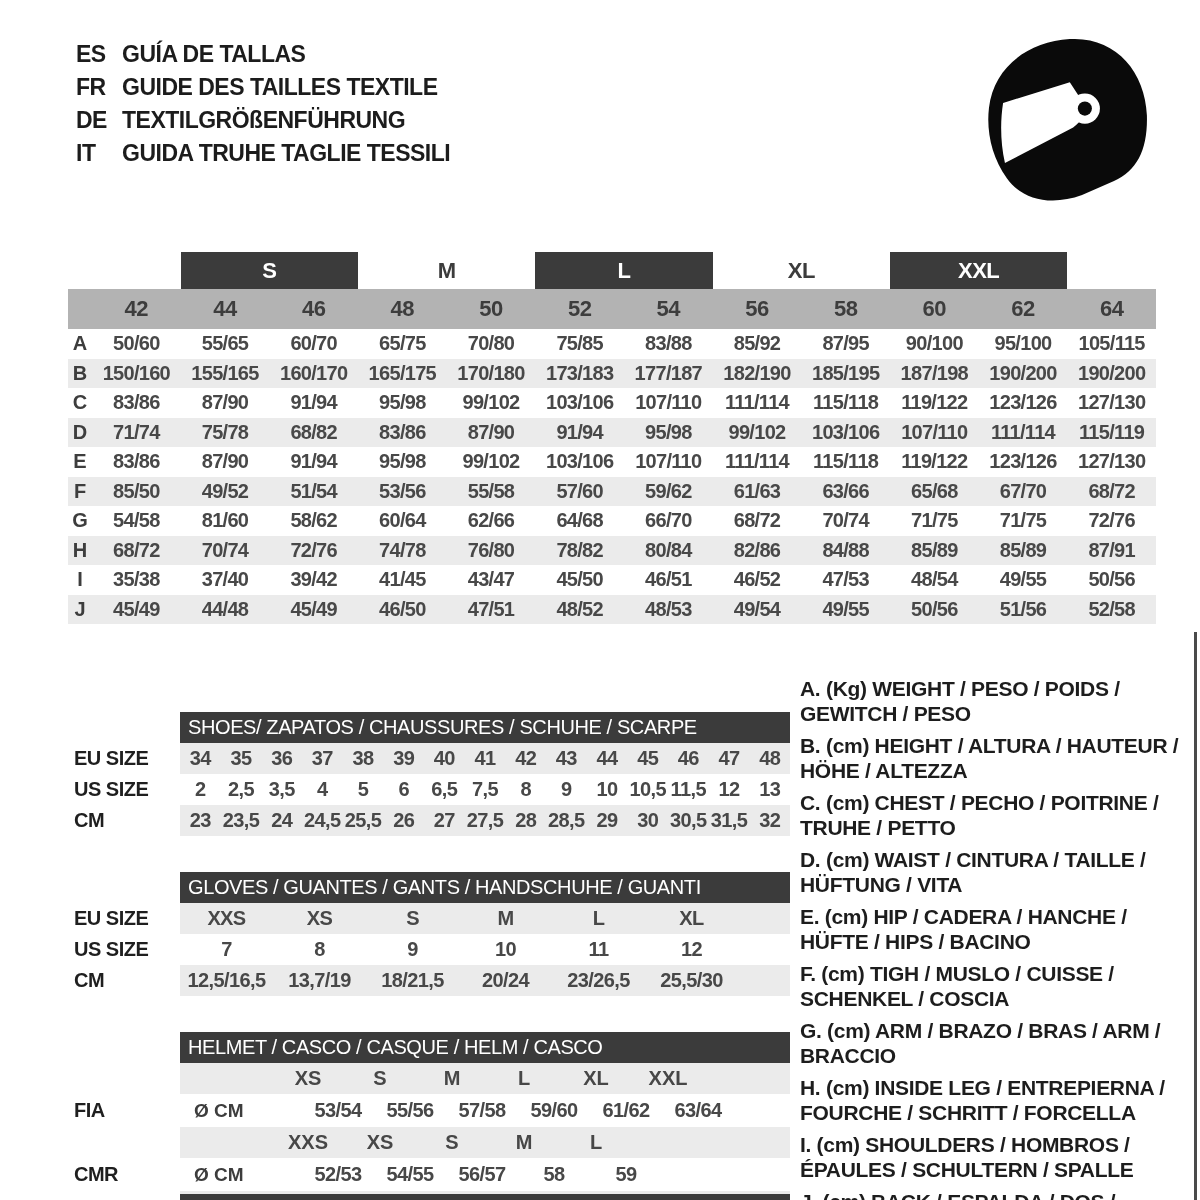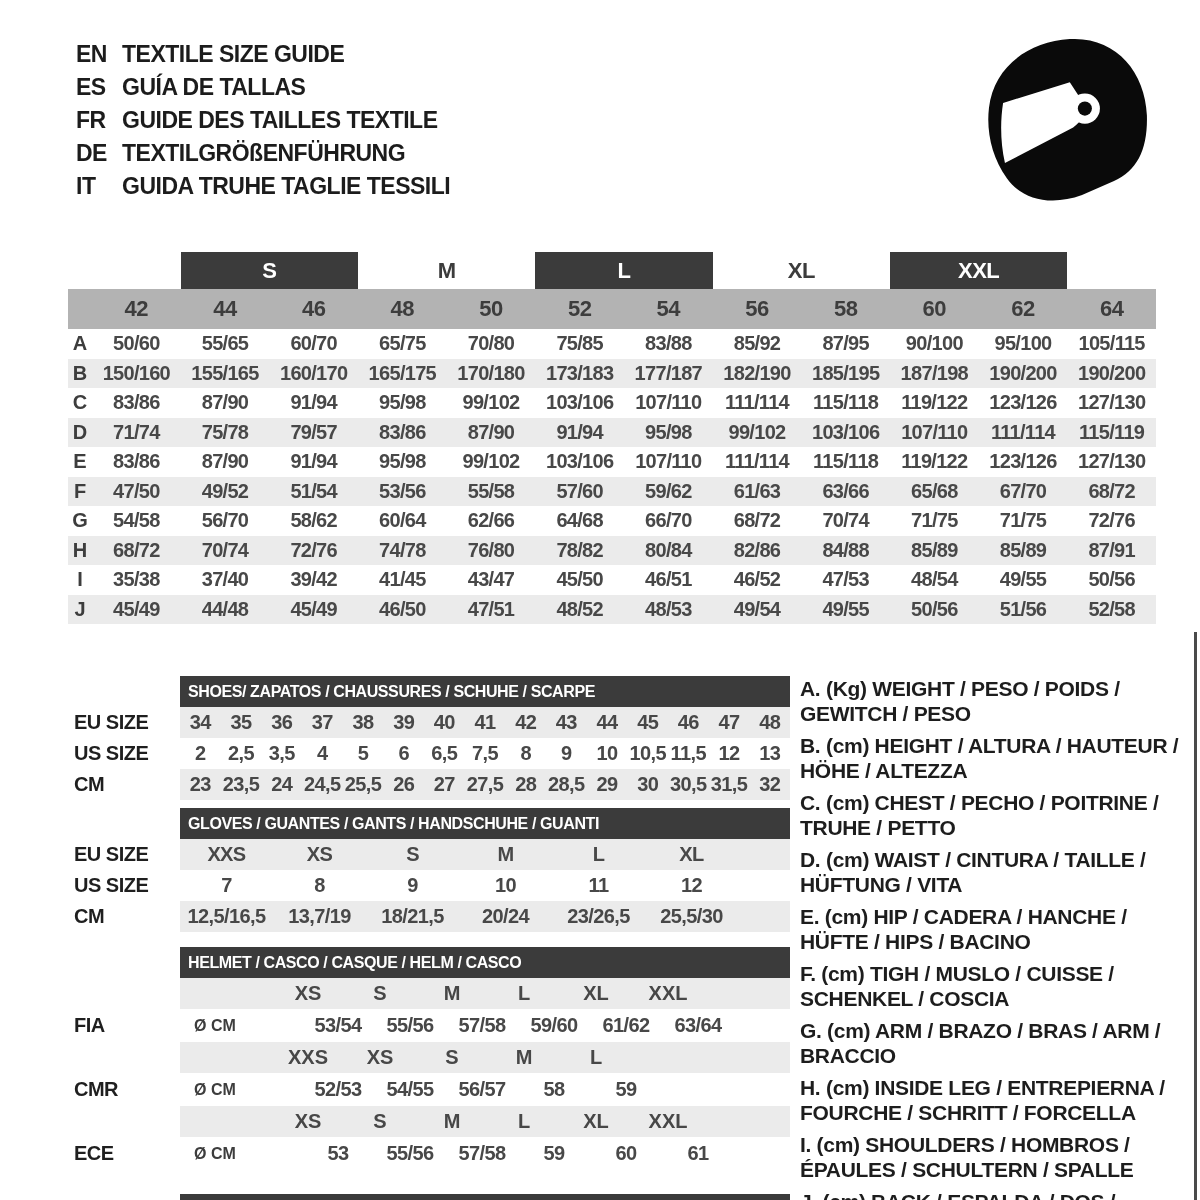--- a/index.html
+++ b/index.html
@@ -27,52 +27,48 @@
   .tt-size{display:flex;align-items:center;justify-content:center;font-weight:700;font-size:22px;color:#3d3d3d;letter-spacing:-0.5px;}
   .t-row{display:grid;grid-template-columns:24px 1fr;height:29.5px;}
   .t-row:nth-of-type(even){background:var(--stripe_gray);}
   .t-label{display:flex;align-items:center;justify-content:center;font-weight:700;font-size:20px;color:#3d3d3d;}
   .t-cells{display:grid;grid-template-columns:repeat(12,1fr);}
   .t-cell{display:flex;align-items:center;justify-content:center;font-weight:700;font-size:20px;color:#484848;letter-spacing:-0.7px;white-space:nowrap;}
   
   .lower{position:absolute;left:180px;top:676px;width:610px;}
   .lt{margin-bottom:8px;}
   .lt.helmet{margin-top:15px;}
-  .lt-title{height:31px;background:var(--dark_bar);color:#fff;font-weight:700;font-size:16px;display:flex;align-items:center;padding-left:8px;letter-spacing:-0.4px;white-space:nowrap;}
+  .lt-title{height:31px;background:var(--dark_bar);color:#fff;font-weight:400;font-size:20px;display:flex;align-items:center;padding-left:8px;letter-spacing:-0.4px;white-space:nowrap;margin-top:36px;}
   .s-row{position:relative;height:31px;display:flex;justify-content:flex-end;}
   .s-row:nth-of-type(odd){background:var(--stripe_gray);}
   .side-label{position:absolute;left:-106px;top:0;height:100%;display:flex;align-items:center;font-weight:700;font-size:20px;color:#1f1f1f;letter-spacing:-0.5px;white-space:nowrap;}
   .s-cells{flex:1;display:grid;}
   .shoes .s-cells{grid-template-columns:repeat(15,1fr);}
   .gloves .s-cells{grid-template-columns:repeat(6,93px) 1fr;}
   .s-cell{display:flex;align-items:center;justify-content:center;font-weight:700;font-size:20px;color:#484848;letter-spacing:-0.6px;white-space:nowrap;}
   .hm-header{display:grid;grid-template-columns:92px repeat(6,72px) 1fr;height:31px;background:var(--stripe_gray);}
   .hm-size{display:flex;align-items:center;justify-content:center;font-weight:700;font-size:20px;color:#474747;}
   .hm-values{position:relative;display:flex;height:33px;background:#fff;gap:30px;}
-  .hm-unit{width:92px;box-sizing:border-box;display:flex;align-items:center;padding-left:14px;font-weight:700;font-size:16px;color:#3d3d3d;}
+  .hm-unit{width:92px;box-sizing:border-box;display:flex;align-items:center;padding-left:14px;font-weight:700;font-size:19px;color:#3d3d3d;}
   .hm-cells{display:grid;grid-template-columns:repeat(6,72px);}
   .hm-cell{display:flex;align-items:center;justify-content:center;font-weight:700;font-size:20px;color:#484848;letter-spacing:-0.6px;white-space:nowrap;text-align:center;}
   
   .legend{position:absolute;left:800px;top:676px;width:398px;}
   .legend-item{font-weight:700;font-size:21px;color:#1d1d1d;line-height:25px;margin-bottom:7px;letter-spacing:-0.3px;}
   
   .right-line{position:absolute;left:1194px;top:632px;width:3px;height:568px;background:#4a4a4a;}
   .bottom-bar{position:absolute;left:180px;top:1194px;width:610px;height:6px;background:var(--dark_bar);}
 </style>
 </head>
 <body>
 
 <div class="page">
 
   <div class="lang-block">
 
-      <div class="lang-row">
-        <span class="lang-code">EN</span>
-        <span class="lang-title">TEXTILE SIZE GUIDE</span>
-      </div>
 
       <div class="lang-row">
         <span class="lang-code">ES</span>
         <span class="lang-title">GUÍA DE TALLAS</span>
       </div>
 
       <div class="lang-row">
         <span class="lang-code">FR</span>
         <span class="lang-title">GUIDE DES TAILLES TEXTILE</span>
       </div>
@@ -223,21 +219,21 @@
         </div>
 
         <div class="t-row">
           <div class="t-label">D</div>
           <div class="t-cells">
 
               <div class="t-cell">71/74</div>
 
               <div class="t-cell">75/78</div>
 
-              <div class="t-cell">79/57</div>
+              <div class="t-cell">68/82</div>
 
               <div class="t-cell">83/86</div>
 
               <div class="t-cell">87/90</div>
 
               <div class="t-cell">91/94</div>
 
               <div class="t-cell">95/98</div>
 
               <div class="t-cell">99/102</div>
@@ -279,21 +275,21 @@
               <div class="t-cell">123/126</div>
 
               <div class="t-cell">127/130</div>
             </div>
         </div>
 
         <div class="t-row">
           <div class="t-label">F</div>
           <div class="t-cells">
 
-              <div class="t-cell">47/50</div>
+              <div class="t-cell">85/50</div>
 
               <div class="t-cell">49/52</div>
 
               <div class="t-cell">51/54</div>
 
               <div class="t-cell">53/56</div>
 
               <div class="t-cell">55/58</div>
 
               <div class="t-cell">57/60</div>
@@ -311,21 +307,21 @@
               <div class="t-cell">68/72</div>
             </div>
         </div>
 
         <div class="t-row">
           <div class="t-label">G</div>
           <div class="t-cells">
 
               <div class="t-cell">54/58</div>
 
-              <div class="t-cell">56/70</div>
+              <div class="t-cell">81/60</div>
 
               <div class="t-cell">58/62</div>
 
               <div class="t-cell">60/64</div>
 
               <div class="t-cell">62/66</div>
 
               <div class="t-cell">64/68</div>
 
               <div class="t-cell">66/70</div>

